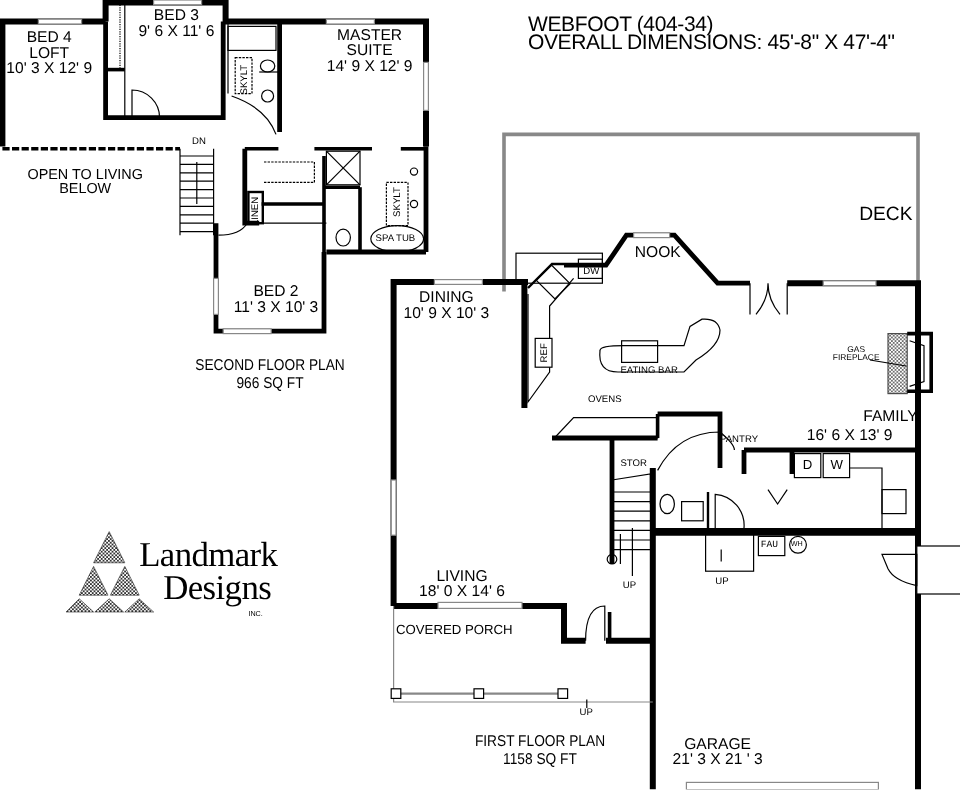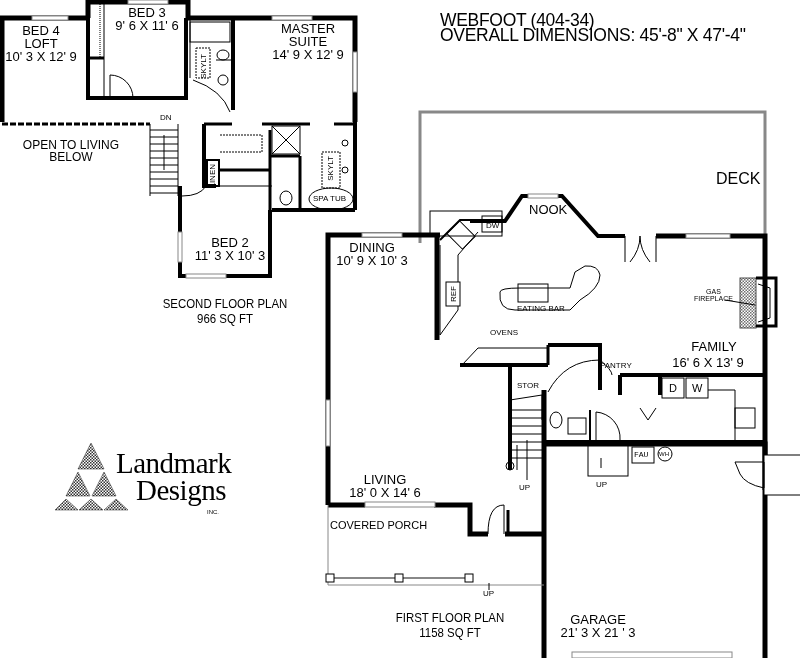--- a/index.html
+++ b/index.html
@@ -253,21 +253,21 @@
 </div>
 <div class="vert" style="left:449px; top:286px;">REF</div>
 <div class="lbl tiny" style="left:517px; top:305px;">EATING BAR</div>
 <div class="lbl tiny" style="left:490px; top:329px;">OVENS</div>
 <div class="lbl tiny" style="left:559px; top:362px;padding-left:41px;">PANTRY</div>
 <div class="lbl tiny" style="left:517px; top:382px;">STOR</div>
 <div class="lbl tiny" style="left:694px; top:288px; text-align:center; font-size:7px;">
   <span style="display:block;">GAS</span>
   <span style="display:block;">FIREPLACE</span>
 </div>
-<div class="lbl room" style="left:664px; top:340px; width:100px;">
+<div class="lbl room" style="left:692px; top:340px; width:100px;">
   <span>FAMILY</span>
 </div>
 <div class="lbl room" style="left:652px; top:356px; width:112px;">16' 6 X 13' 9</div>
 <div class="lbl small" style="left:669px; top:383px; font-size:11px;">D</div>
 <div class="lbl small" style="left:692px; top:383px; font-size:11px;">W</div>
 <div class="lbl tiny" style="left:634px; top:451px;font-family:Liberation Mono, monospace;">FAU</div>
 <div class="lbl" style="left:659px; top:451px; font-size:6px;">WH</div>
 <div class="lbl tiny" style="left:596px; top:481px;">UP</div>
 <div class="lbl tiny" style="left:519px; top:484px;">UP</div>
 <div class="lbl room" style="left:330px; top:473px; width:110px;">

